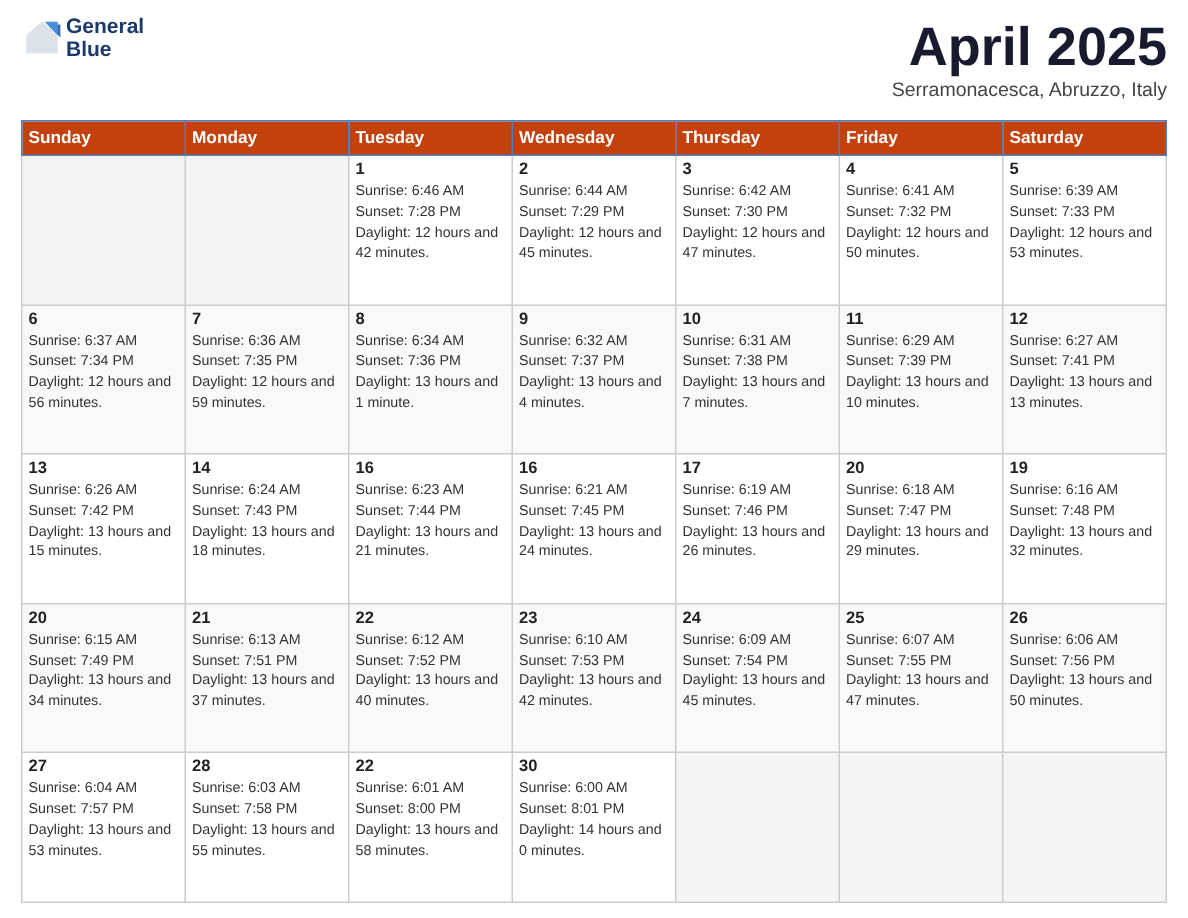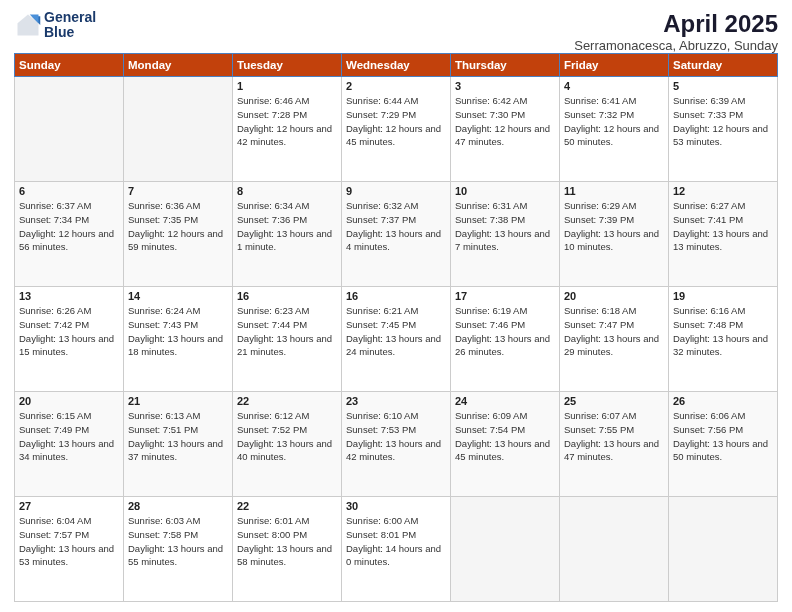--- a/index.html
+++ b/index.html
@@ -14,21 +14,21 @@
       width: 792px;
       height: 612px;
       padding: 10px 14px;
       display: flex;
       flex-direction: column;
     }
     .header {
       display: flex;
       justify-content: space-between;
       align-items: flex-start;
-      margin-bottom: 0;
+      margin-bottom: 13px;
     }
     .logo {
       display: flex;
       align-items: center;
       gap: 0;
     }
     .logo-text {
       font-size: 14px;
       font-weight: bold;
       color: #1a3a6b;
@@ -39,21 +39,21 @@
     }
     .logo-icon {
       width: 28px;
       height: 28px;
       margin-right: 2px;
     }
     .title-block {
       text-align: right;
     }
     .month-title {
-      font-size: 24px;
+      font-size: 36px;
       font-weight: bold;
       color: #1a1a2e;
     }
     .subtitle {
       font-size: 13px;
       color: #444;
     }
     .calendar {
       border: 1px solid #ccc;
       border-collapse: collapse;
@@ -108,21 +108,21 @@
         <polygon points="20,6 30,6 30,16" fill="#2d6db5"></polygon>
         <polygon points="18,4 28,4 28,14" fill="#4a90d9"></polygon>
       </svg>
       <div class="logo-text">
         <span>General</span>
         <span>Blue</span>
       </div>
     </div>
     <div class="title-block">
       <div class="month-title">April 2025</div>
-      <div class="subtitle">Serramonacesca, Abruzzo, Sunday</div>
+      <div class="subtitle">Serramonacesca, Abruzzo, Italy</div>
     </div>
   </div>
 
   <table class="calendar">
     <thead>
       <tr>
       <th>Sunday</th>
           <th>Monday</th>
           <th>Tuesday</th>
           <th>Wednesday</th>

